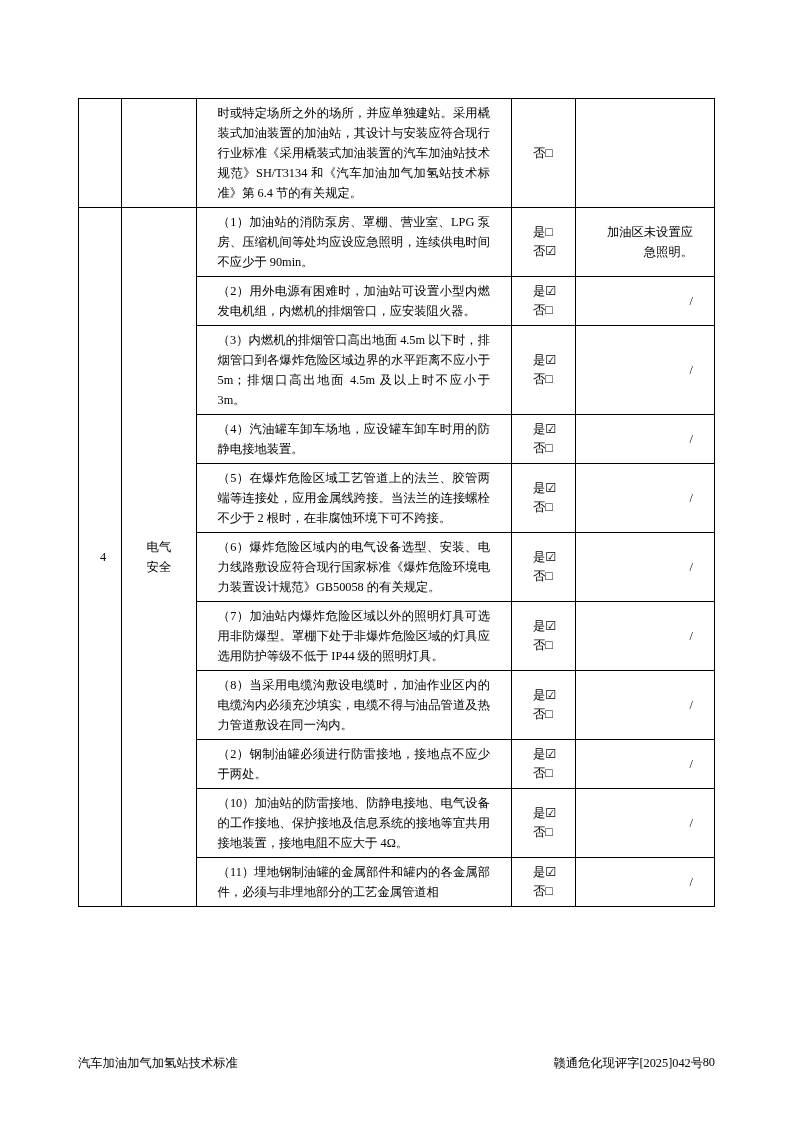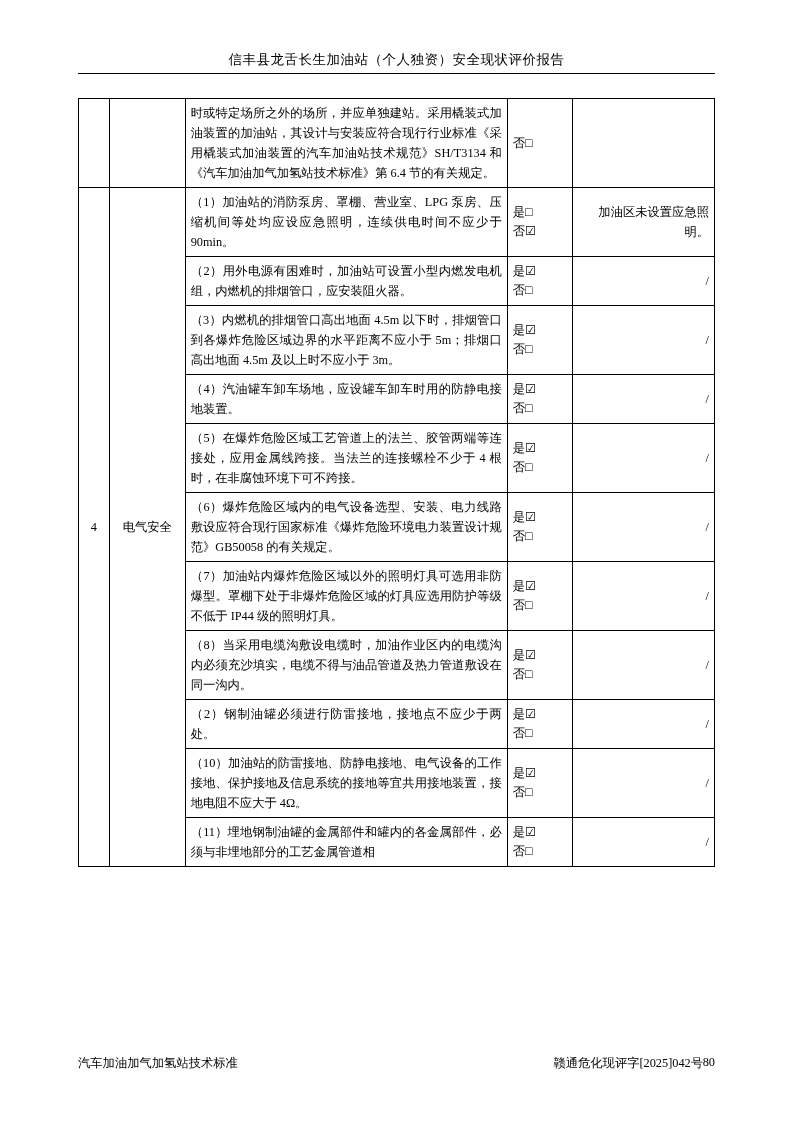--- a/index.html
+++ b/index.html
@@ -36,21 +36,21 @@
   table.main {
     position: absolute;
     left: 78px; top: 98px;
     width: 637px;
     border-collapse: collapse;
     table-layout: fixed;
   }
   table.main td {
     border: 1px solid #000;
     vertical-align: middle;
-    padding: 4px 5px;
+    padding: 4px 21px;
     font-size: 12.3px;
     line-height: 20px;
   }
   td.c-num { width: 30px; text-align: center; }
   td.c-cat { width: 74px; text-align: center; }
   td.c-item { width: 314px; text-align: left; }
   td.c-check { width: 64px; text-align: left; padding-left: 8px; }
   td.c-result { width: 138px; text-align: right; }
 
   .check-line { white-space: nowrap; font-size: 12.3px; line-height: 19px; }
@@ -64,24 +64,20 @@
   }
   .doc-footer .fl { position: absolute; left: 0; top: 0; }
   .doc-footer .fc { position: absolute; left: 0; top: 0; width: 637px; text-align: right; }
   .doc-footer .fr { position: absolute; right: 12px; top: 0; }
 </style>
 </head>
 <body>
 
 <div class="page">
 
-  <div class="doc-header">
-    <div class="title">信丰县龙舌长生加油站（个人独资）安全现状评价报告</div>
-    <div class="rule"></div>
-  </div>
 
   <table class="main">
     <tbody>
 
       <tr>
         <td class="c-num" rowspan="1"></td>
         <td class="c-cat" rowspan="1"></td>
         <td class="c-item">
             <div class="item-text">时或特定场所之外的场所，并应单独建站。采用橇装式加油装置的加油站，其设计与安装应符合现行行业标准《采用橇装式加油装置的汽车加油站技术规范》SH/T3134 和《汽车加油加气加氢站技术标准》第 6.4 节的有关规定。</div>
           </td>
@@ -132,21 +128,21 @@
           </td>
         <td class="c-check">
           <div class="check-line">是☑</div>
           <div class="check-line">否□</div>
         </td>
         <td class="c-result">/</td>
       </tr>
 
       <tr>
         <td class="c-item">
-            <div class="item-text">（5）在爆炸危险区域工艺管道上的法兰、胶管两端等连接处，应用金属线跨接。当法兰的连接螺栓不少于 4 根时，在非腐蚀环境下可不跨接。</div>
+            <div class="item-text">（5）在爆炸危险区域工艺管道上的法兰、胶管两端等连接处，应用金属线跨接。当法兰的连接螺栓不少于 2 根时，在非腐蚀环境下可不跨接。</div>
           </td>
         <td class="c-check">
           <div class="check-line">是☑</div>
           <div class="check-line">否□</div>
         </td>
         <td class="c-result">/</td>
       </tr>
 
       <tr>
         <td class="c-item">

